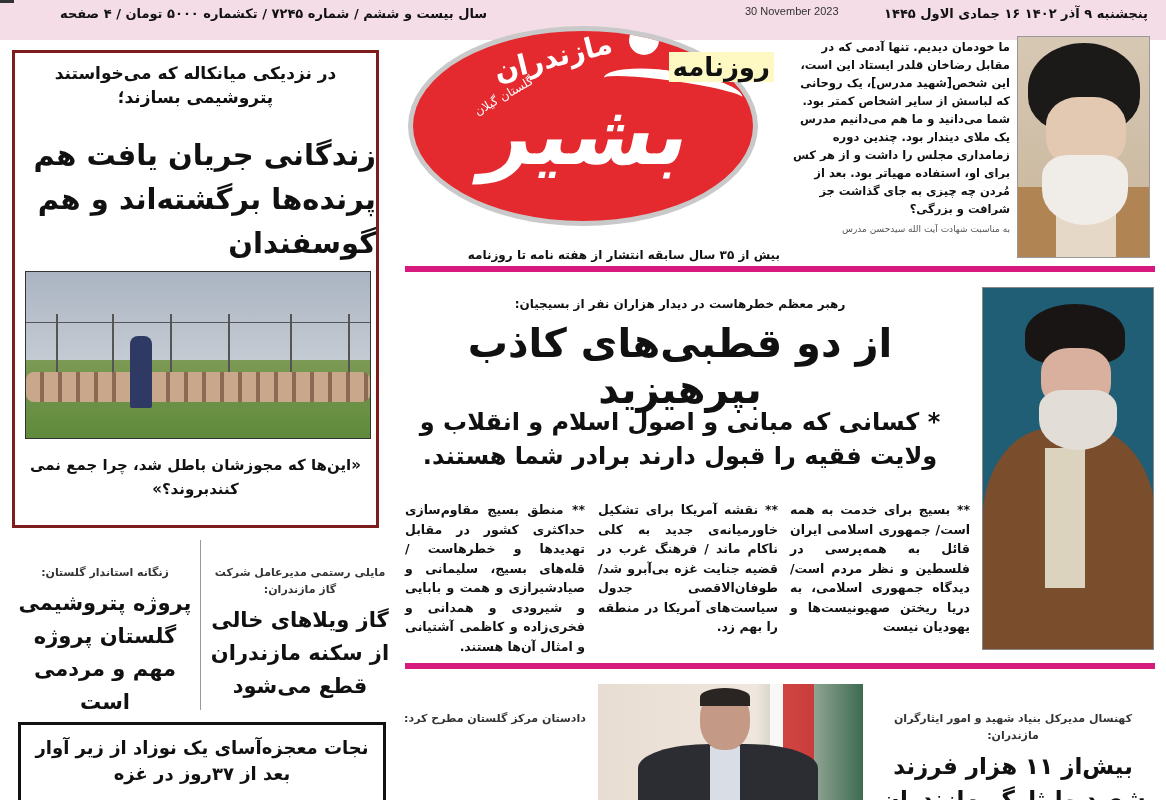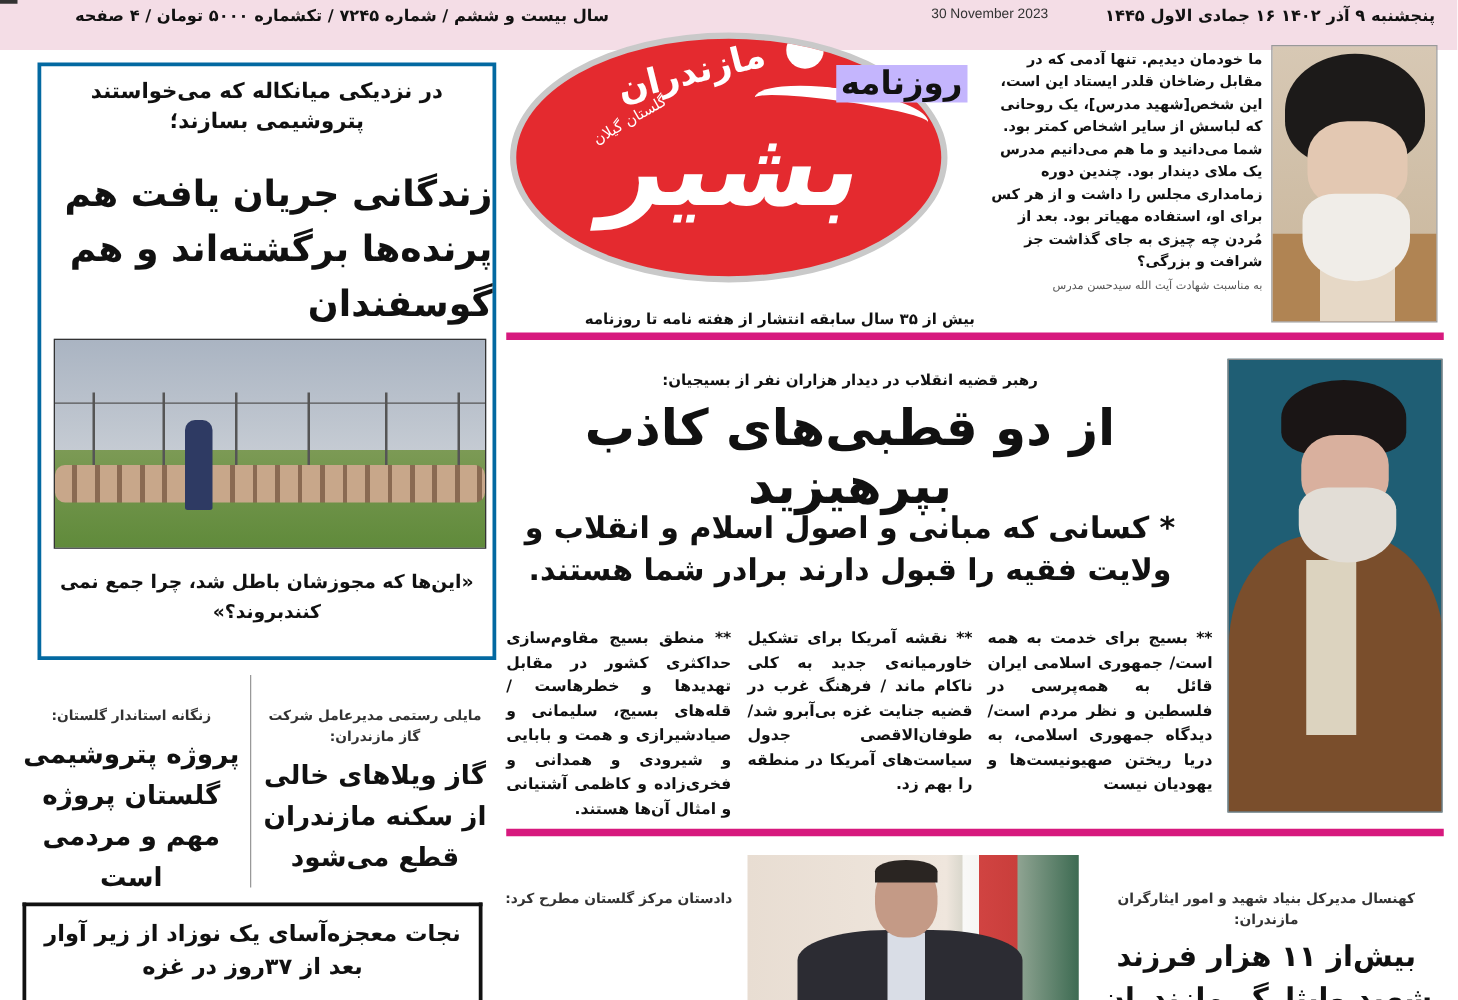--- a/index.html
+++ b/index.html
@@ -13,38 +13,38 @@
   .topbar-tick { position: absolute; left: 0; top: 0; width: 14px; height: 3px; background: #333; }
 
   
   .masthead { position: absolute; left: 400px; top: 14px; width: 380px; height: 245px; }
   .logo-oval { position: absolute; left: 8px; top: 12px; width: 350px; height: 200px; border-radius: 50%; background: #e42a2f; border: 5px solid #c9c9c9; overflow: hidden; }
   .logo-word { position: absolute; left: 40px; top: 55px; width: 270px; text-align: center; font-size: 84px; font-weight: bold; color: #fff; font-family: "DejaVu Sans", sans-serif; transform: skewX(-12deg); letter-spacing: -4px; }
   .logo-sub { position: absolute; left: 80px; top: 10px; font-size: 28px; color: #fff; font-weight: bold; transform: rotate(-14deg); }
   .logo-sub2 { position: absolute; left: 58px; top: 58px; font-size: 12px; color: #fff; transform: rotate(-30deg); }
   .logo-swoosh { position: absolute; left: 190px; top: 40px; width: 140px; height: 34px; border-radius: 50%; border-top: 10px solid #fff; transform: rotate(8deg); }
   .logo-dot { position: absolute; left: 216px; top: -6px; width: 30px; height: 30px; background: #fff; border-radius: 50%; }
-  .logo-ruz { position: absolute; right: 6px; top: 38px; font-size: 26px; font-weight: bold; color: #111; background: #c4b5fd; padding: 0 4px; }
+  .logo-ruz { position: absolute; right: 6px; top: 38px; font-size: 26px; font-weight: bold; color: #111; background: #fef9c3; padding: 0 4px; }
   .masthead-tag { position: absolute; left: 0; top: 234px; width: 380px; font-size: 12px; font-weight: bold; }
 
   .pink-rule { position: absolute; height: 6px; background: #d7197e; }
 
   
   .quote-box { position: absolute; left: 785px; top: 38px; width: 225px; font-size: 11.5px; line-height: 18px; text-align: right; font-weight: bold; }
   .quote-caption { font-size: 9px; font-weight: normal; color: #555; margin-top: 2px; }
   .photo { position: absolute; overflow: hidden; }
   .photo-khomeini { left: 1017px; top: 36px; width: 133px; height: 222px; background: linear-gradient(#d7c8b4, #c8b59a); border: 1px solid #999; }
   .turban1 { position: absolute; left: 10px; top: 6px; width: 112px; height: 90px; background: #1c1a19; border-radius: 50% 50% 40% 40%; }
   .face1 { position: absolute; left: 28px; top: 60px; width: 80px; height: 70px; background: #e3c8b2; border-radius: 40%; }
   .beard1 { position: absolute; left: 24px; top: 118px; width: 86px; height: 70px; background: #f0ede8; border-radius: 30% 30% 50% 50%; }
   .robe1 { position: absolute; left: 0; top: 150px; width: 133px; height: 80px; background: #b08453; }
   .robe1-inner { position: absolute; left: 38px; top: 160px; width: 60px; height: 70px; background: #e6d8c6; }
 
   
-  .box-left { position: absolute; left: 30px; top: 50px; width: 367px; height: 478px; border: 3px solid #0369a1; }
+  .box-left { position: absolute; left: 12px; top: 50px; width: 367px; height: 478px; border: 3px solid #7f1d1d; }
   .box-left-kicker { position: absolute; left: 0; top: 8px; width: 361px; text-align: center; font-size: 17px; font-weight: bold; line-height: 24px; }
   .box-left-headline { position: absolute; left: 0; top: 80px; width: 361px; text-align: right; font-size: 29px; font-weight: bold; line-height: 44px; }
   .photo-sheep { left: 10px; top: 218px; width: 346px; height: 168px; border: 1px solid #333; background: #b9c0cc; }
   .sheep-sky { position: absolute; left: 0; top: 0; width: 100%; height: 88px; background: linear-gradient(#aab4c2, #c5cbd3); }
   .sheep-ground { position: absolute; left: 0; top: 88px; width: 100%; height: 80px; background: linear-gradient(#7c9a55, #5f8a3a); }
   .sheep-flock { position: absolute; left: 0; top: 100px; width: 100%; height: 30px; background: repeating-linear-gradient(90deg, #c8a78a 0 14px, #8a6a52 14px 18px); border-radius: 8px; }
   .fence { position: absolute; left: 0; top: 50px; width: 100%; height: 1px; background: #555; }
   .fence-post { position: absolute; top: 42px; width: 2px; height: 60px; background: #555; }
   .shepherd { position: absolute; left: 104px; top: 64px; width: 22px; height: 72px; background: #2e3a63; border-radius: 8px 8px 2px 2px; }
   .box-left-quote { position: absolute; left: 0; top: 400px; width: 361px; text-align: center; font-size: 15px; font-weight: bold; line-height: 24px; }
@@ -129,21 +129,21 @@
     <div class="fence-post" style="left:144px"></div>
     <div class="fence-post" style="left:202px"></div>
     <div class="fence-post" style="left:264px"></div>
     <div class="fence-post" style="left:322px"></div>
     <div class="sheep-flock"></div>
     <div class="shepherd"></div>
   </div>
   <div class="box-left-quote">«این‌ها که مجوزشان باطل شد، چرا جمع نمی کنندبروند؟»</div>
 </div>
 
-<div class="lead-kicker">رهبر قضیه انقلاب در دیدار هزاران نفر از بسیجیان:</div>
+<div class="lead-kicker">رهبر معظم خطرهاست در دیدار هزاران نفر از بسیجیان:</div>
 <div class="lead-headline">از دو قطبی‌های کاذب بپرهیزید</div>
 <div class="lead-sub">* کسانی که مبانی و اصول اسلام و انقلاب و ولایت فقیه را قبول دارند برادر شما هستند.</div>
 
 <div class="photo photo-leader">
   <div class="robe2"></div>
   <div class="robe2-inner"></div>
   <div class="turban2"></div>
   <div class="face2"></div>
   <div class="beard2"></div>
 </div>

